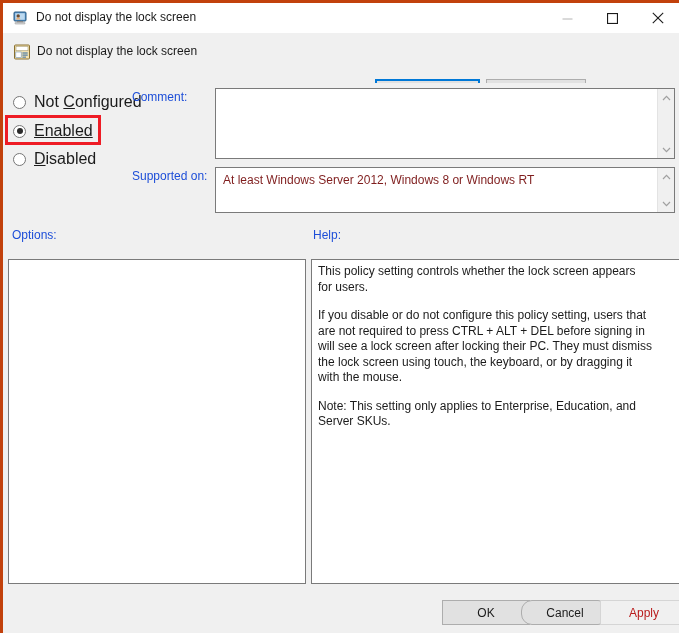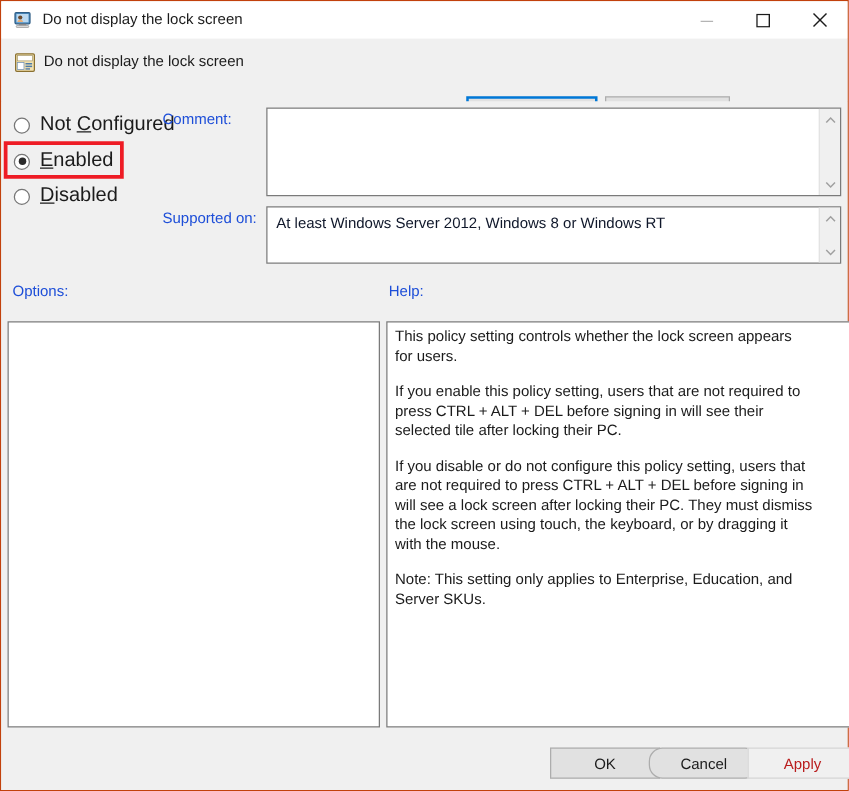--- a/index.html
+++ b/index.html
@@ -15,21 +15,21 @@
     color: #1c1c1c;
     overflow: hidden;
   }
 
   .window {
     position: absolute;
     left: 0; top: 0;
     width: 679px;
     height: 633px;
     box-sizing: border-box;
-    border: 1px solid #c2410c;
+    border: 3px solid #c2410c;
     background: #f0f0f0;
   }
 
   
   .titlebar {
     position: absolute;
     left: 0; top: 0;
     width: 677px;
     height: 30px;
     background: #ffffff;
@@ -115,21 +115,21 @@
   }
 
   .radio-row {
     position: absolute;
     display: flex;
     align-items: center;
     height: 18px;
     left: 10px;
   }
   #radio-notconfigured { top: 90px; }
-  #radio-enabled       { top: 119px; }
+  #radio-enabled       { top: 119px; text-decoration: underline; }
   #radio-disabled      { top: 147px; }
 
   .radio-mark {
     width: 13px; height: 13px;
     border-radius: 50%;
     border: 1px solid #767676;
     background: #ffffff;
     box-sizing: border-box;
     position: relative;
     flex: none;
@@ -179,21 +179,21 @@
   #box-comment   { left: 212px; top: 85px;  width: 460px; height: 71px; }
   #box-supported { left: 212px; top: 164px; width: 460px; height: 46px; }
   #box-options   { left: 5px;   top: 256px; width: 298px; height: 325px; }
   #box-help      { left: 308px; top: 256px; width: 399px; height: 325px; }
 
   .tb-text {
     position: absolute;
     left: 7px; top: 5px;
     right: 30px;
     font-size: 12px;
-    color: #0f172a;
+    color: #7f1d1d;
     line-height: 15px;
   }
 
   .help-text {
     position: absolute;
     left: 6px; top: 4px;
     width: 334px;
     font-size: 12px;
     color: #1b1b1b;
     line-height: 15.5px;
@@ -362,21 +362,20 @@
   <span class="field-label" id="label-options">Options:</span>
   <span class="field-label" id="label-help">Help:</span>
 
   <div class="textbox" id="box-options">
     <div class="tb-text"></div>
   </div>
 
   <div class="textbox" id="box-help">
     <div class="help-text" id="help-body">
         <p>This policy setting controls whether the lock screen appears for users.</p>
-        <p>If you enable this policy setting, users that are not required to press CTRL + ALT + DEL before signing in will see their selected tile after locking their PC.</p>
         <p>If you disable or do not configure this policy setting, users that are not required to press CTRL + ALT + DEL before signing in will see a lock screen after locking their PC. They must dismiss the lock screen using touch, the keyboard, or by dragging it with the mouse.</p>
         <p>Note: This setting only applies to Enterprise, Education, and Server SKUs.</p>
       </div>
     <div class="vscroll">
       <div class="sb-arrow up">
         <svg width="9" height="6" viewBox="0 0 9 6">
             <path d="M1 5 L4.5 1.4 L8 5" fill="none" stroke="#a0a0a0" stroke-width="1.2"></path>
           </svg>
       </div>
       <div class="sb-arrow down">

